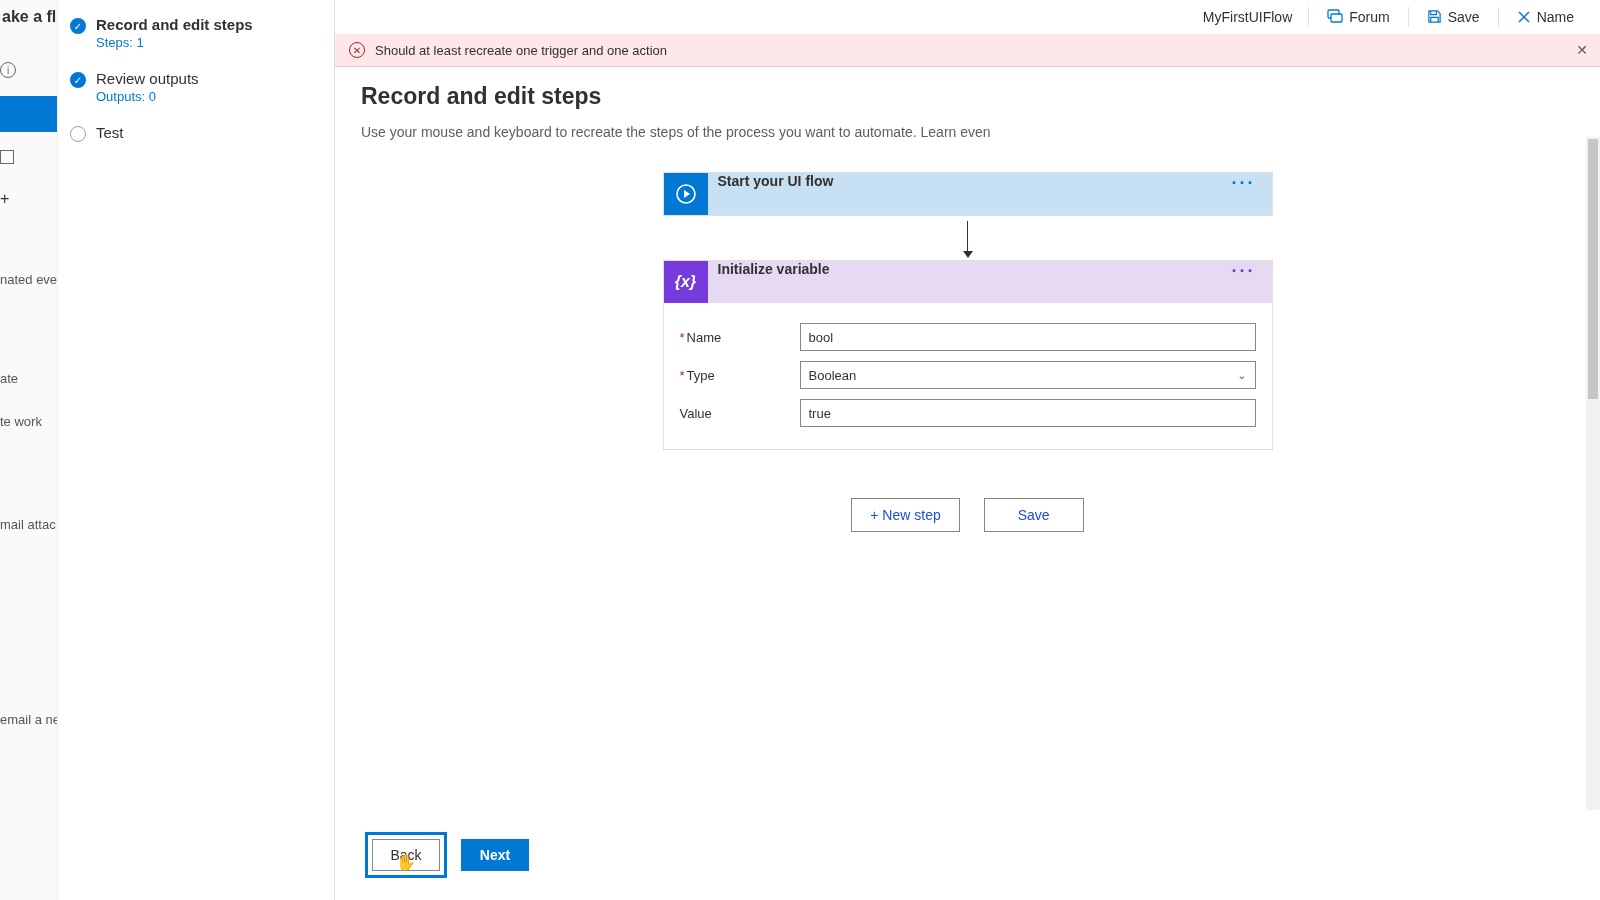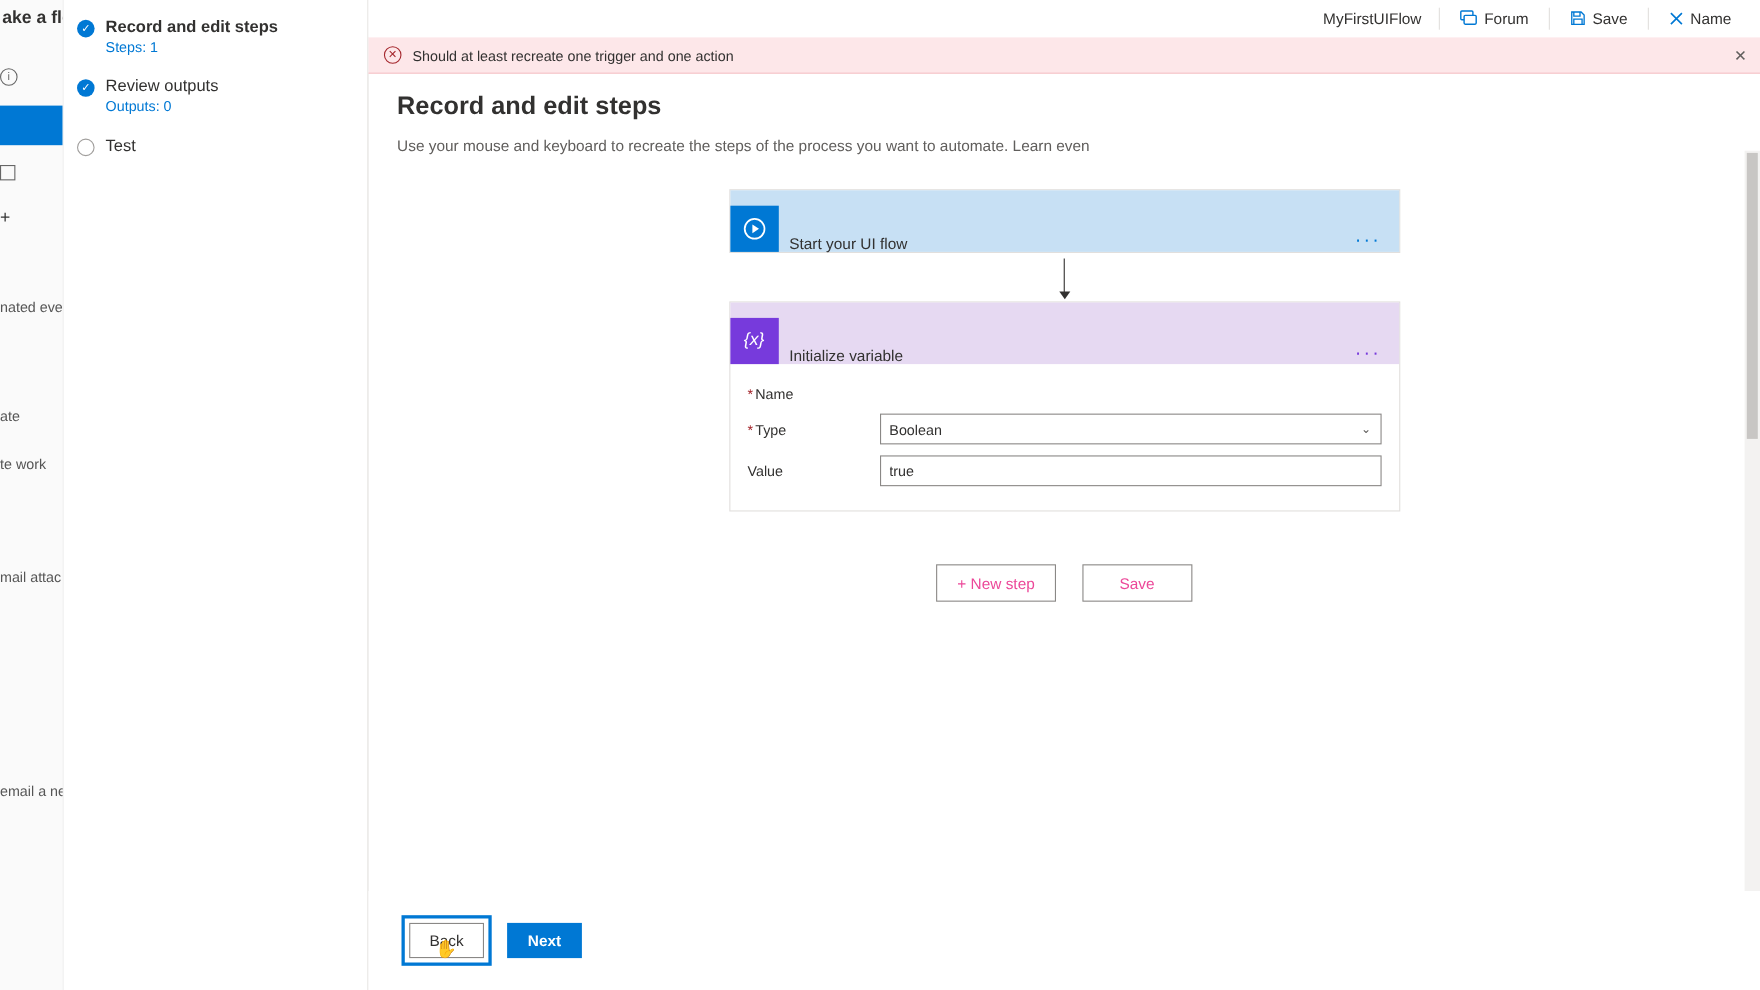--- a/index.html
+++ b/index.html
@@ -38,21 +38,21 @@
     .error-banner { background: #fde7e9; color: #323130; font-size: 13px; padding: 8px 14px 8px 14px; display: flex; align-items: center; gap: 10px; border-bottom: 1px solid #f4c2c7; position: relative; }
     .error-banner .err-icon { width: 16px; height: 16px; border: 1.5px solid #a4262c; color: #a4262c; border-radius: 50%; display: flex; align-items: center; justify-content: center; font-size: 10px; }
     .error-banner .dismiss { position: absolute; right: 12px; top: 50%; transform: translateY(-50%); font-size: 14px; color: #605e5c; cursor: pointer; }
     .content { flex: 1; overflow: auto; padding: 16px 24px 130px 24px; position: relative; }
     .heading { font-size: 23px; font-weight: 600; color: #323130; margin-left: 2px; }
     .subhead { font-size: 14px; color: #605e5c; margin-top: 14px; margin-left: 2px; }
     .subhead .learn { color: #605e5c; cursor: pointer; }
 
     .canvas { display: flex; flex-direction: column; align-items: center; margin-top: 32px; }
     .card { width: 610px; background: #fff; border: 1px solid #e1dfdd; position: relative; }
-    .card-header { height: 56px; display: flex; align-items: flex-end; cursor: pointer; }
+    .card-header { height: 42px; display: flex; align-items: flex-start; cursor: pointer; font-weight: bold; }
     .card-header .icon-tile { width: 44px; height: 42px; display: flex; align-items: center; justify-content: center; }
     .card-header .card-title { font-size: 14px; color: #323130; padding-left: 10px; flex: 1; }
     .card-header .ellipsis { padding: 0 16px; font-size: 18px; letter-spacing: 2px; cursor: pointer; }
 
     .card.start .card-header { background: #c7e0f4; }
     .card.start .icon-tile { background: #0078d4; }
     .card.start .ellipsis { color: #0078d4; }
 
     .card.init .card-header { background: #e6d9f2; }
     .card.init .icon-tile { background: #773adc; color: #fff; font-size: 16px; font-style: italic; }
@@ -66,21 +66,21 @@
     .form-row { display: flex; align-items: center; margin-bottom: 10px; }
     .form-row:last-child { margin-bottom: 2px; }
     .form-row .flabel { width: 120px; font-size: 13px; color: #323130; }
     .form-row .flabel .req { color: #a4262c; margin-right: 2px; }
     .form-row .fcontrol { flex: 1; }
     .fcontrol input, .fcontrol .select { width: 100%; height: 28px; border: 1px solid #8a8886; font-size: 13px; padding: 0 8px; background: #fff; color: #323130; }
     .fcontrol .select { display: flex; align-items: center; justify-content: space-between; cursor: pointer; }
     .chev { font-size: 11px; color: #605e5c; }
 
     .action-row { display: flex; gap: 24px; justify-content: center; margin-top: 48px; }
-    .action-row .btn { min-width: 100px; height: 34px; border: 1px solid #8a8886; background: #fff; font-size: 14px; color: #ec4899; cursor: pointer; display: flex; align-items: center; justify-content: center; padding: 0 18px; }
+    .action-row .btn { min-width: 100px; height: 34px; border: 1px solid #8a8886; background: #fff; font-size: 14px; color: #1d4ed8; cursor: pointer; display: flex; align-items: center; justify-content: center; padding: 0 18px; }
 
     
     .bottom-nav { position: absolute; left: 335px; right: 0; bottom: 0; height: 90px; background: #fff; display: flex; align-items: center; padding-left: 30px; gap: 14px; }
     .bottom-nav .back-wrap { border: 3px solid #0078d4; padding: 4px; position: relative; }
     .bottom-nav .back-btn { width: 68px; height: 32px; border: 1px solid #8a8886; background: #fff; font-size: 14px; color: #323130; cursor: pointer; }
     .bottom-nav .next-btn { width: 68px; height: 32px; border: none; background: #0078d4; color: #fff; font-size: 14px; font-weight: 600; cursor: pointer; }
     .cursor { position: absolute; left: 28px; top: 18px; font-size: 16px; pointer-events: none; }
 
     
     .scroll-track { position: absolute; right: 0; top: 70px; width: 14px; bottom: 0; background: #f3f2f1; }
@@ -197,20 +197,21 @@
 
       <div class="card init">
         <div class="card-header">
           <div class="icon-tile">{x}</div>
           <div class="card-title">Initialize variable</div>
           <div class="ellipsis">···</div>
         </div>
         <div class="card-body">
           <div class="form-row">
             <div class="flabel"><span class="req">*</span><span>Name</span></div>
+            <div class="fcontrol"><input value="bool" style=""></div>
           </div>
           <div class="form-row">
             <div class="flabel"><span class="req">*</span><span>Type</span></div>
             <div class="fcontrol">
               <div class="select">
                 <span>Boolean</span>
                 <span class="chev">⌄</span>
               </div>
             </div>
           </div>

